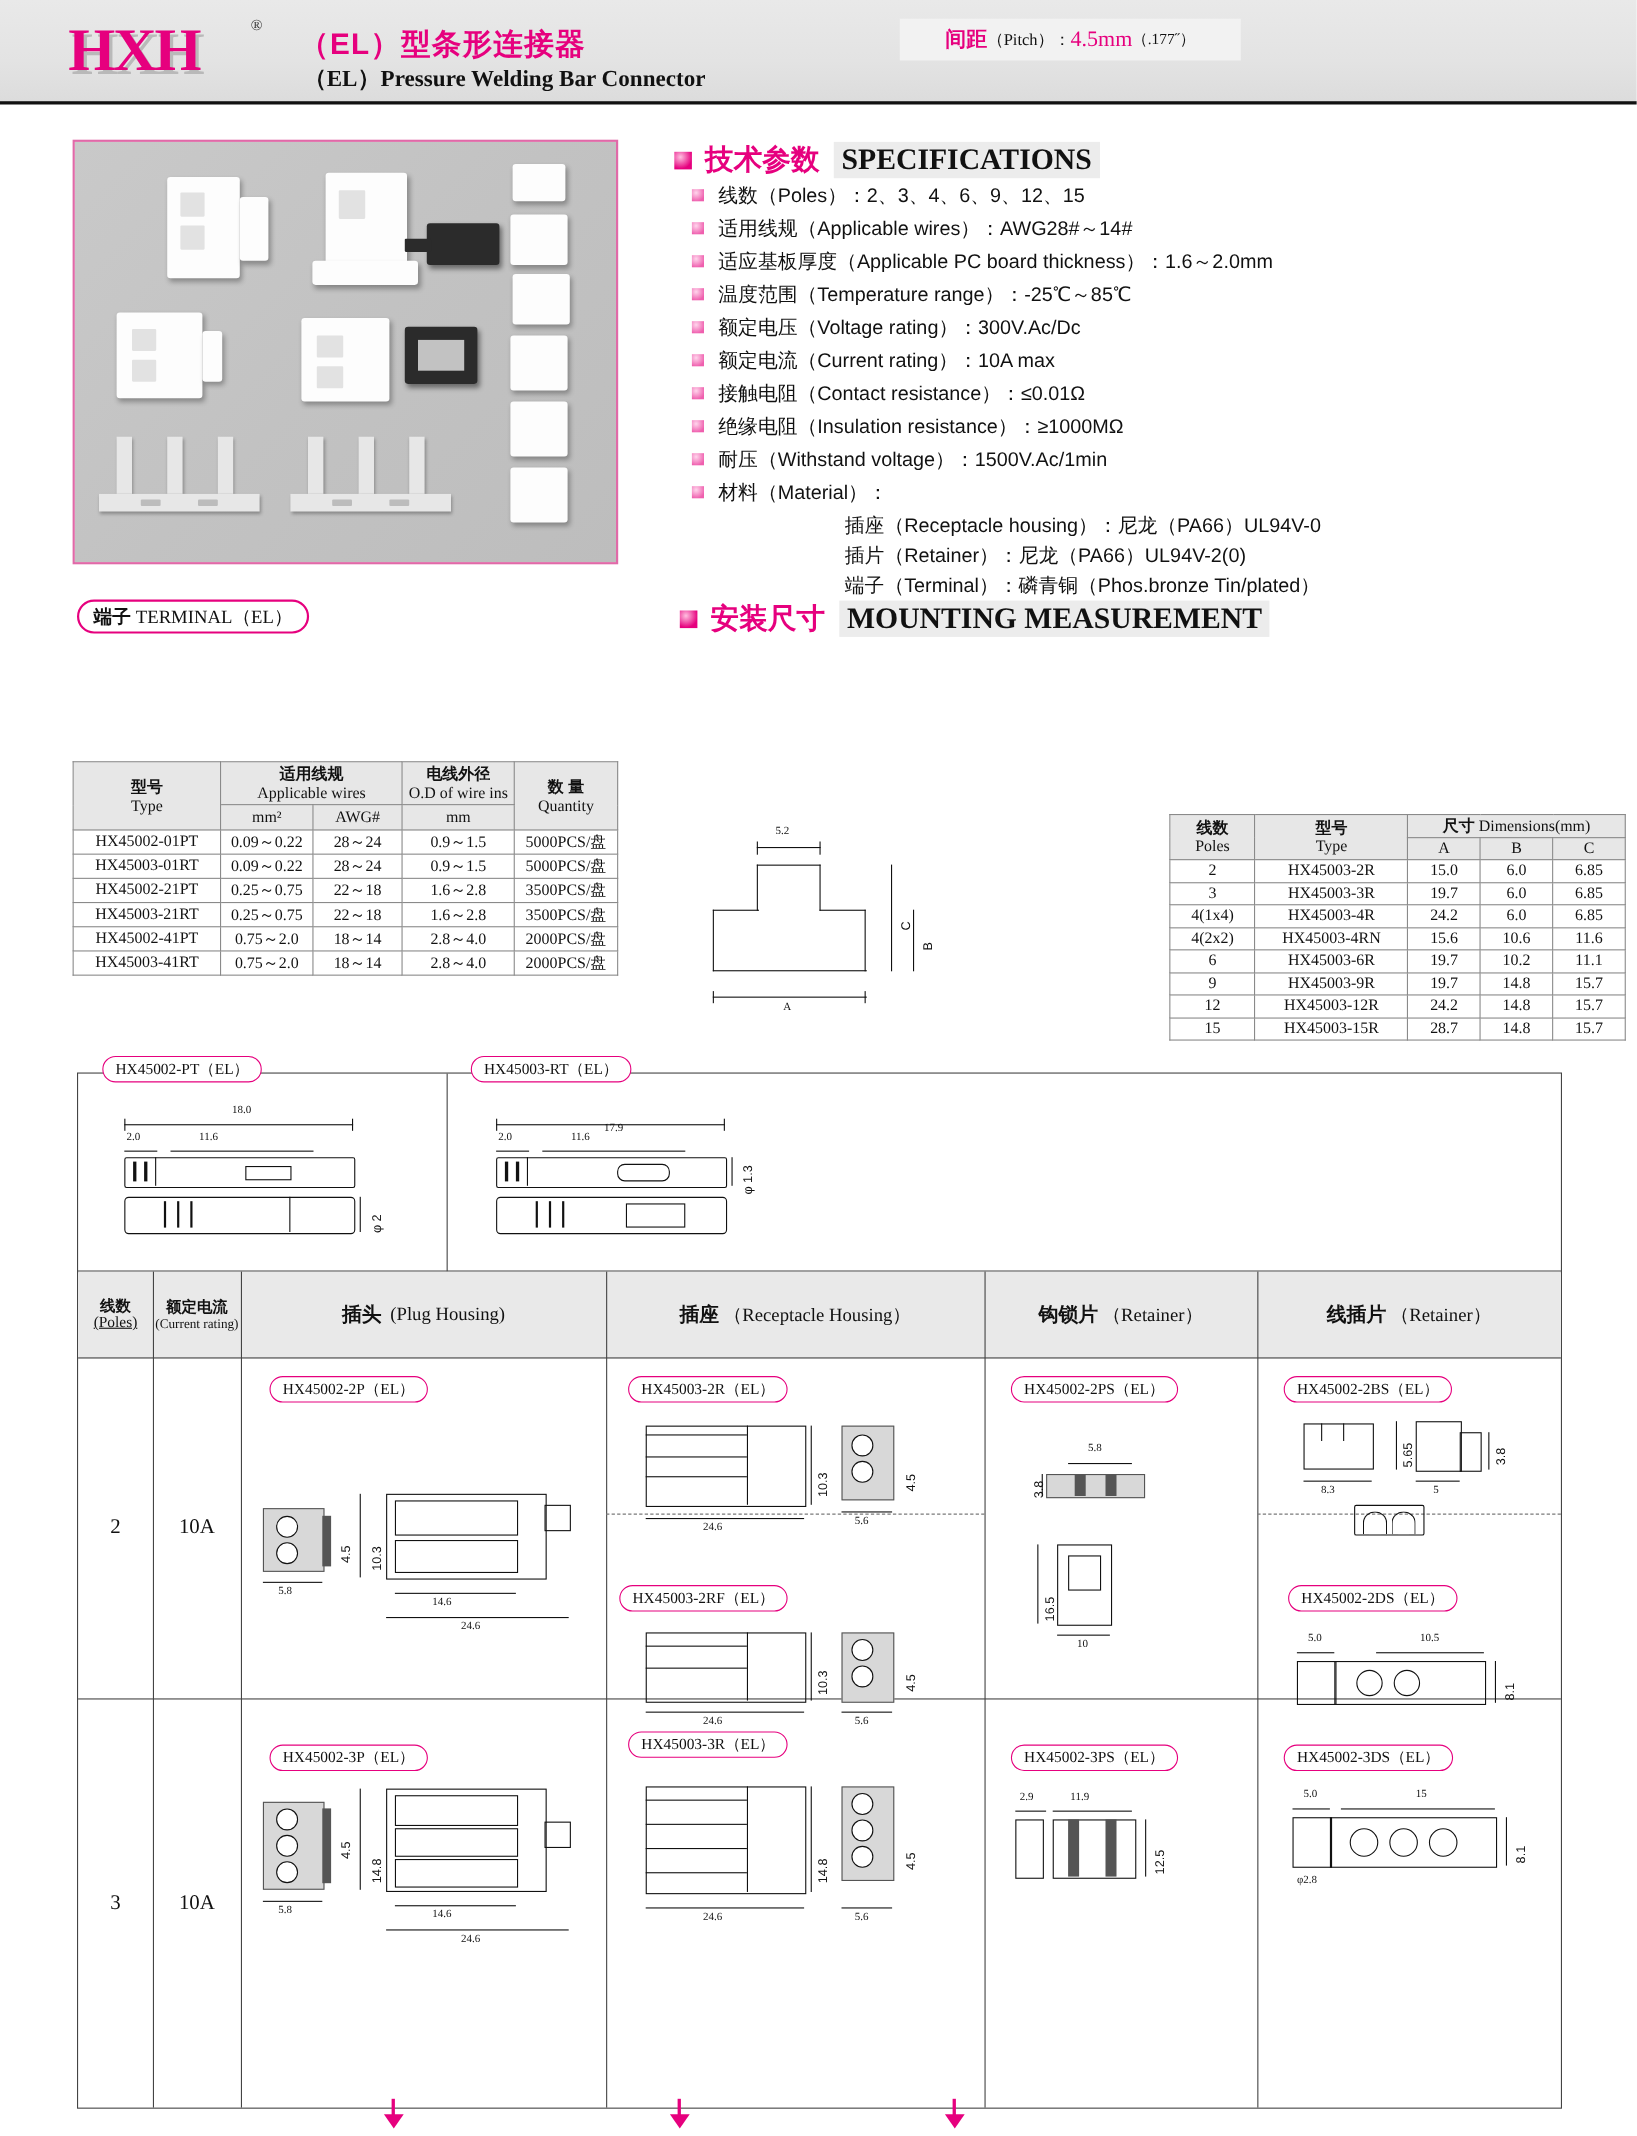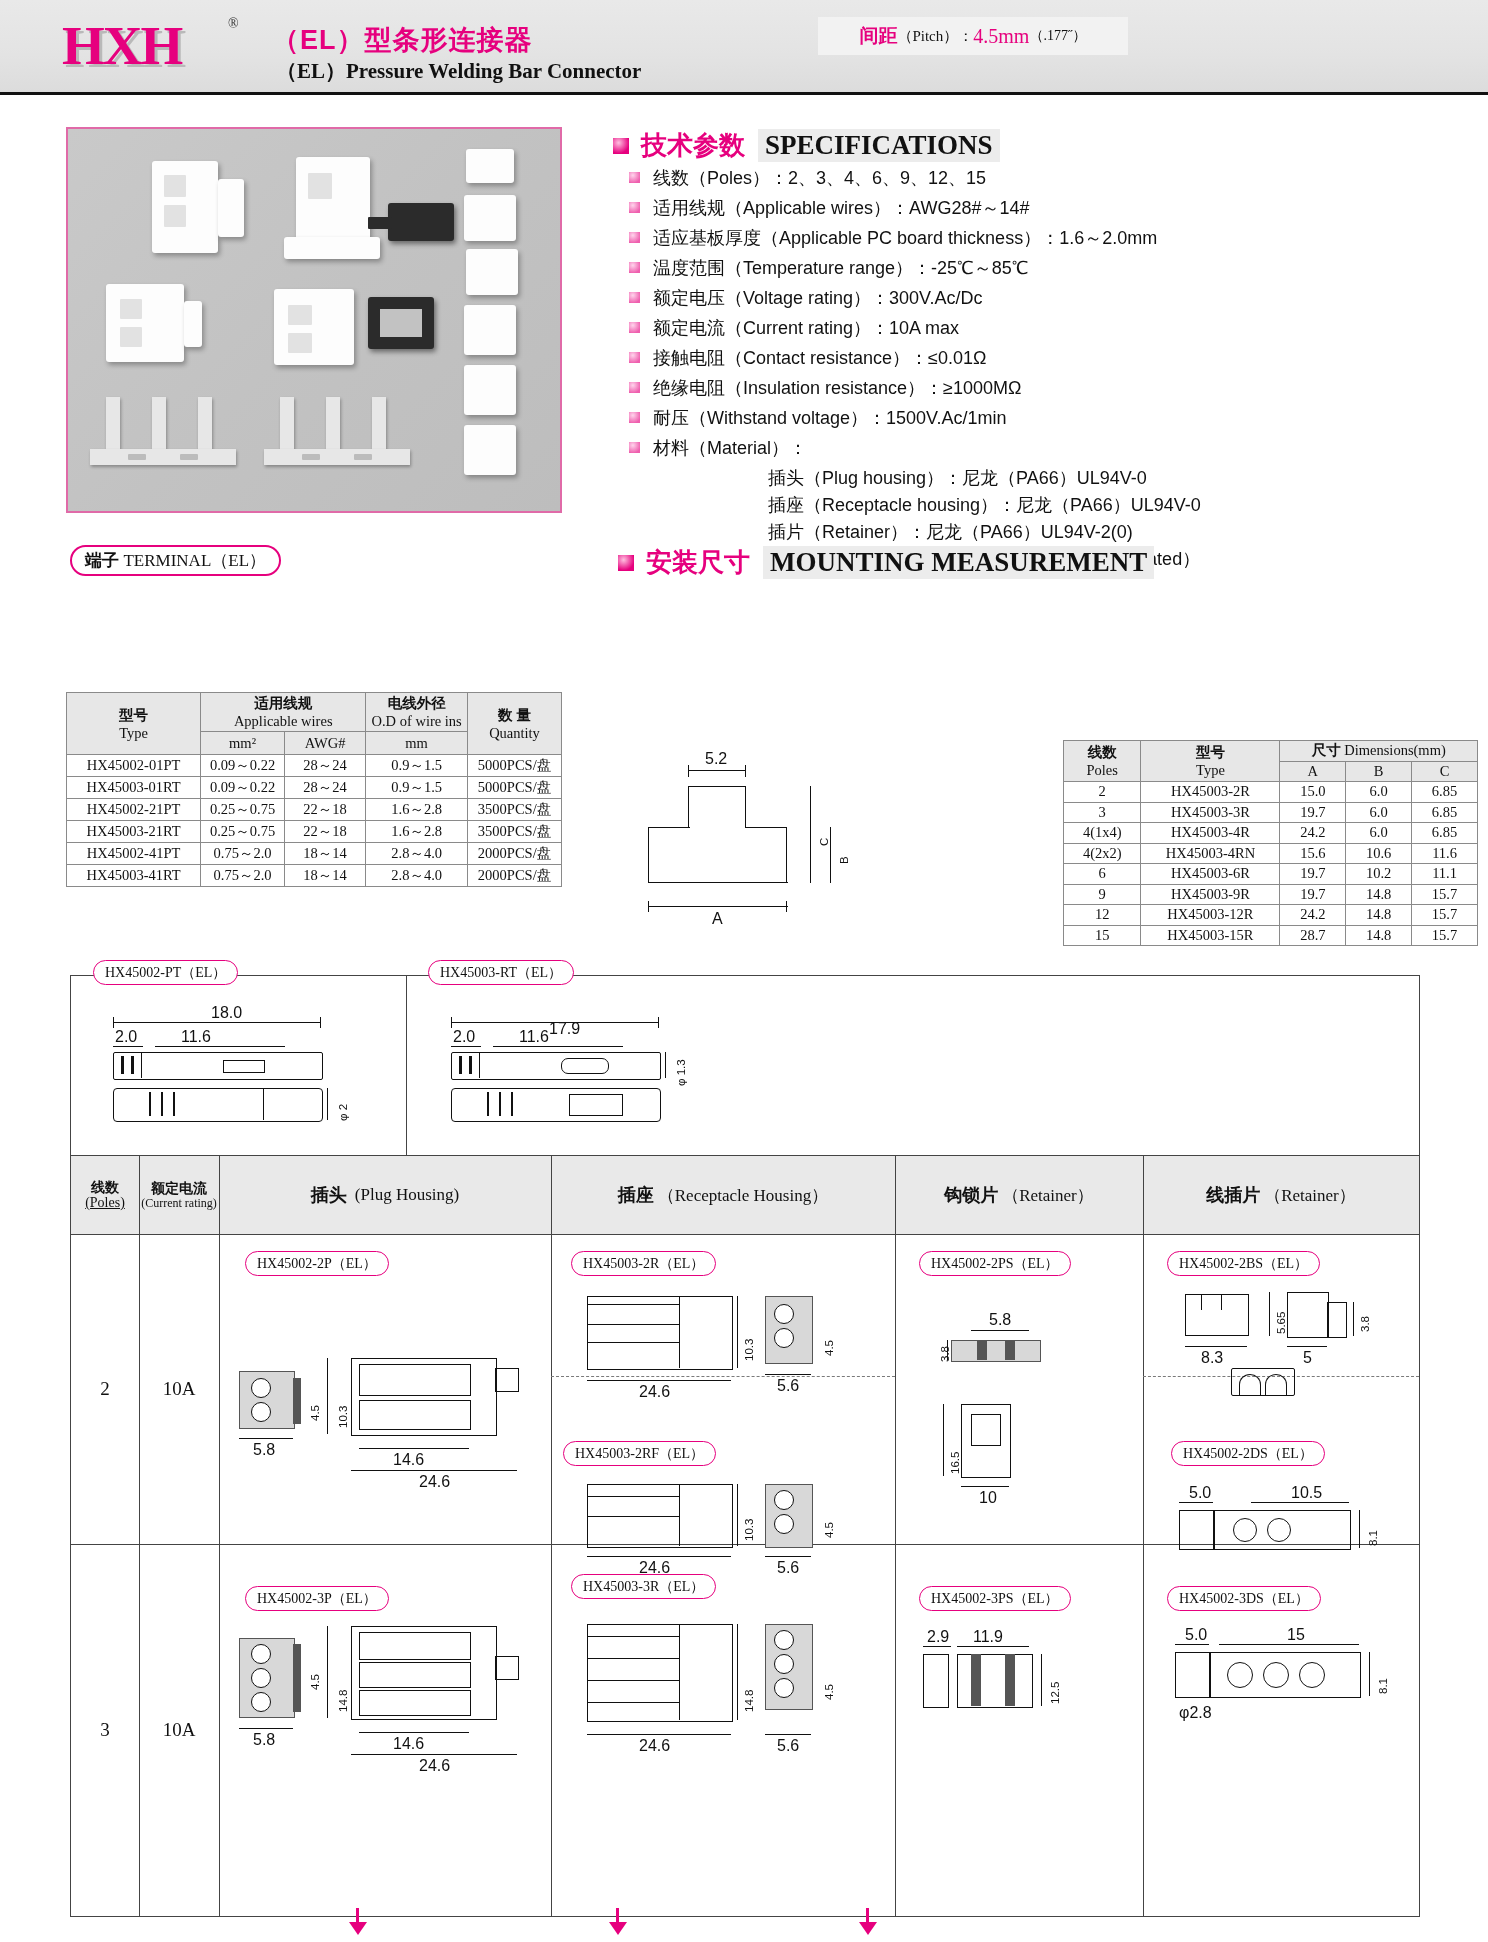--- a/index.html
+++ b/index.html
@@ -125,21 +125,21 @@
   .mhead-en{font-size:17px;color:#111;font-family:"Liberation Serif",serif;}
   .mhead-sm{font-size:14px;font-weight:bold;color:#111;line-height:15px;}
   .vline{position:absolute;border-left:1px solid #444;}
   .hline{position:absolute;border-top:1px solid #444;}
   .hdash{position:absolute;border-top:1px dashed #7a7a7a;}
   .bignum{font-size:19px;font-family:"Liberation Serif",serif;color:#111;}
 
   
   .ln{position:absolute;background:#111;}
   .box{position:absolute;border:1.4px solid #111;}
-  .dim{position:absolute;font-size:16px;color:#111;font-family:Liberation Sans, sans-serif;white-space:nowrap;}
+  .dim{position:absolute;font-size:10px;color:#111;font-family:Liberation Serif, serif;white-space:nowrap;}
   .dimv{position:absolute;font-size:11.5px;color:#111;font-family:"Liberation Sans",sans-serif;
         white-space:nowrap;transform:rotate(-90deg);transform-origin:left top;}
   .gpart{position:absolute;background:#d8d8d8;border:1px solid #555;}
   .gdark{position:absolute;background:#555;}
   .circ{position:absolute;border:1.3px solid #111;border-radius:50%;}
 
   .arrow-down{position:absolute;width:0;height:0;
     border-left:9px solid transparent;border-right:9px solid transparent;
     border-top:13px solid #e6007e;}
   .arrow-stem{position:absolute;width:3px;background:#e6007e;}
@@ -249,23 +249,20 @@
       <span class="sq-sm"></span>
       <span class="spec-txt">绝缘电阻（Insulation resistance）：≥1000MΩ</span>
     </div>
     <div class="spec-row">
       <span class="sq-sm"></span>
       <span class="spec-txt">耐压（Withstand voltage）：1500V.Ac/1min</span>
     </div>
     <div class="spec-row">
       <span class="sq-sm"></span>
       <span class="spec-txt">材料（Material）：</span>
-    </div>
-    <div class="mat-row">
-      <span class="mat-sub">插头（Plug housing）：尼龙（PA66）UL94V-0</span>
     </div>
     <div class="mat-row">
       <span class="mat-sub">插座（Receptacle housing）：尼龙（PA66）UL94V-0</span>
     </div>
     <div class="mat-row">
       <span class="mat-sub">插片（Retainer）：尼龙（PA66）UL94V-2(0)</span>
     </div>
     <div class="mat-row">
       <span class="mat-sub">端子（Terminal）：磷青铜（Phos.bronze Tin/plated）</span>
     </div>

